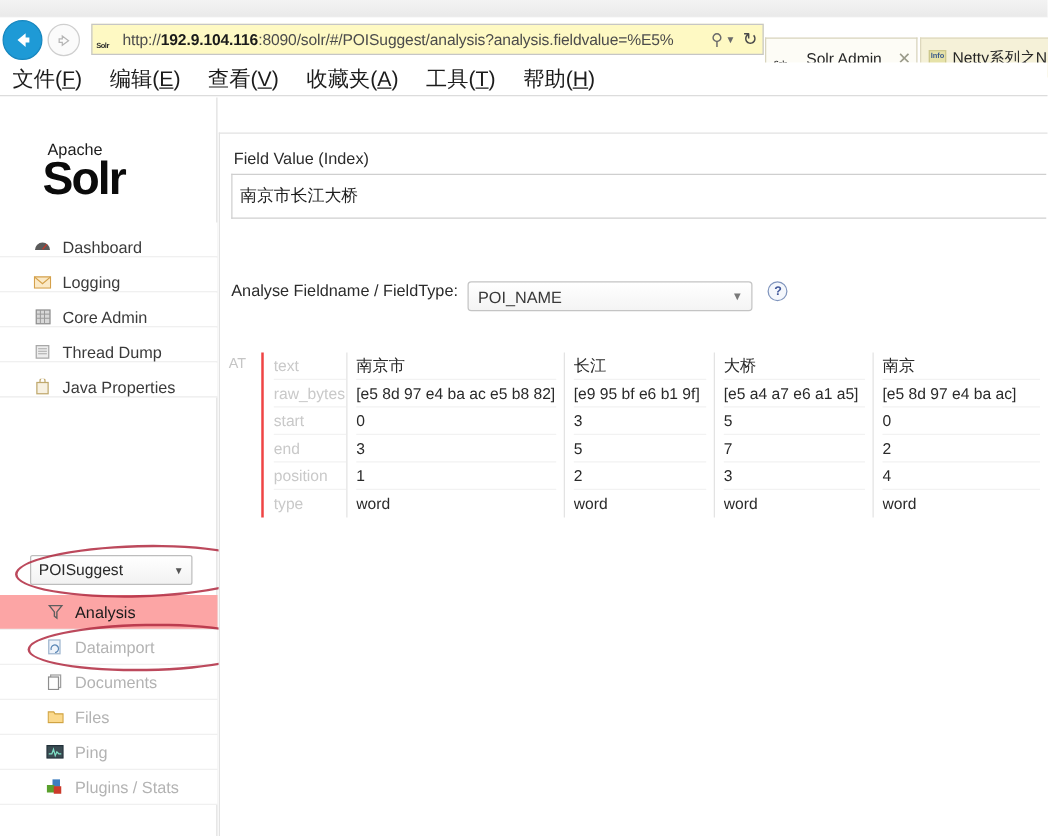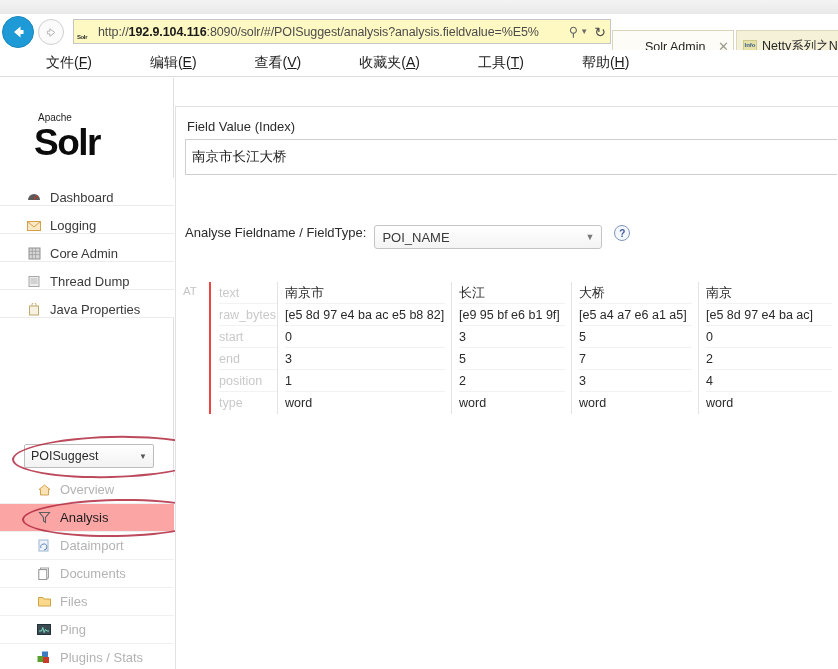--- a/index.html
+++ b/index.html
@@ -114,44 +114,43 @@
     font-size: 6px; color: #3c5c8c; line-height: 6px;
     text-align: center; padding-top: 1px; font-weight: bold;
     overflow: hidden;
   }
   #menu-row {
     position: absolute; left: 0; top: 50px; width: 838px; height: 27px;
     background: #ffffff; border-bottom: 1px solid #dcdcdc;
     display: flex; align-items: center; padding-left: 10px;
   }
   .menu-item {
-    font-size: 14px; color: #1c1c1c; margin-right: 22px; cursor: pointer;
+    font-size: 17px; color: #1c1c1c; margin-right: 22px; cursor: pointer;
     font-family: "Liberation Sans", "DejaVu Sans", sans-serif;
-    margin-left: 36px;
   }
   .menu-item u { text-decoration: underline; }
 
   
   #solr-page {
     position: absolute; left: 0; top: 78px; width: 838px; height: 591px;
     background: #ffffff;
   }
 
   
   #sidebar {
     position: absolute; left: 0; top: 0; width: 174px; height: 591px;
     background: #ffffff;
     border-right: 1px solid #e0e0e0;
   }
   #solr-logo {
     position: absolute; left: 22px; top: 24px; width: 140px; height: 68px;
   }
   #solr-logo .apache-word {
     position: absolute; left: 16px; top: 10px;
-    font-size: 10px; color: #1c1c1c;
+    font-size: 13px; color: #1c1c1c;
     font-family: "Liberation Sans", sans-serif;
   }
   #solr-logo .solr-word {
     position: absolute; left: 12px; top: 20px;
     font-size: 37px; font-weight: bold; color: #0b0b0b;
     letter-spacing: -1.5px;
     font-family: "Liberation Sans", sans-serif;
   }
   #solr-logo .sun {
     position: absolute; right: 6px; top: 2px; width: 58px; height: 52px;
@@ -434,28 +433,20 @@
     </div>
 
     <div id="core-selector-wrap">
       <div id="core-selector">
         <span>POISuggest</span>
         <span class="caret">▼</span>
       </div>
     </div>
 
     <div id="core-nav">
-      <div class="core-nav-item">
-        <span class="nav-icon">
-          <svg width="13" height="12" viewBox="0 0 13 12">
-              <path d="M6.5 1 L12 5.5 H10.5 V11 H2.5 V5.5 H1 Z" fill="#fbe2b4" stroke="#cf9a42" stroke-width="0.9"></path>
-            </svg>
-        </span>
-        <span>Overview</span>
-      </div>
       <div class="core-nav-item active">
         <span class="nav-icon">
           <svg width="13" height="13" viewBox="0 0 13 13">
               <path d="M1.5 1.5 H11.5 L7.5 6.5 V11.5 L5.5 10 V6.5 Z" fill="none" stroke="#5e5e5e" stroke-width="1.1"></path>
             </svg>
         </span>
         <span>Analysis</span>
       </div>
       <div class="core-nav-item">
         <span class="nav-icon">

